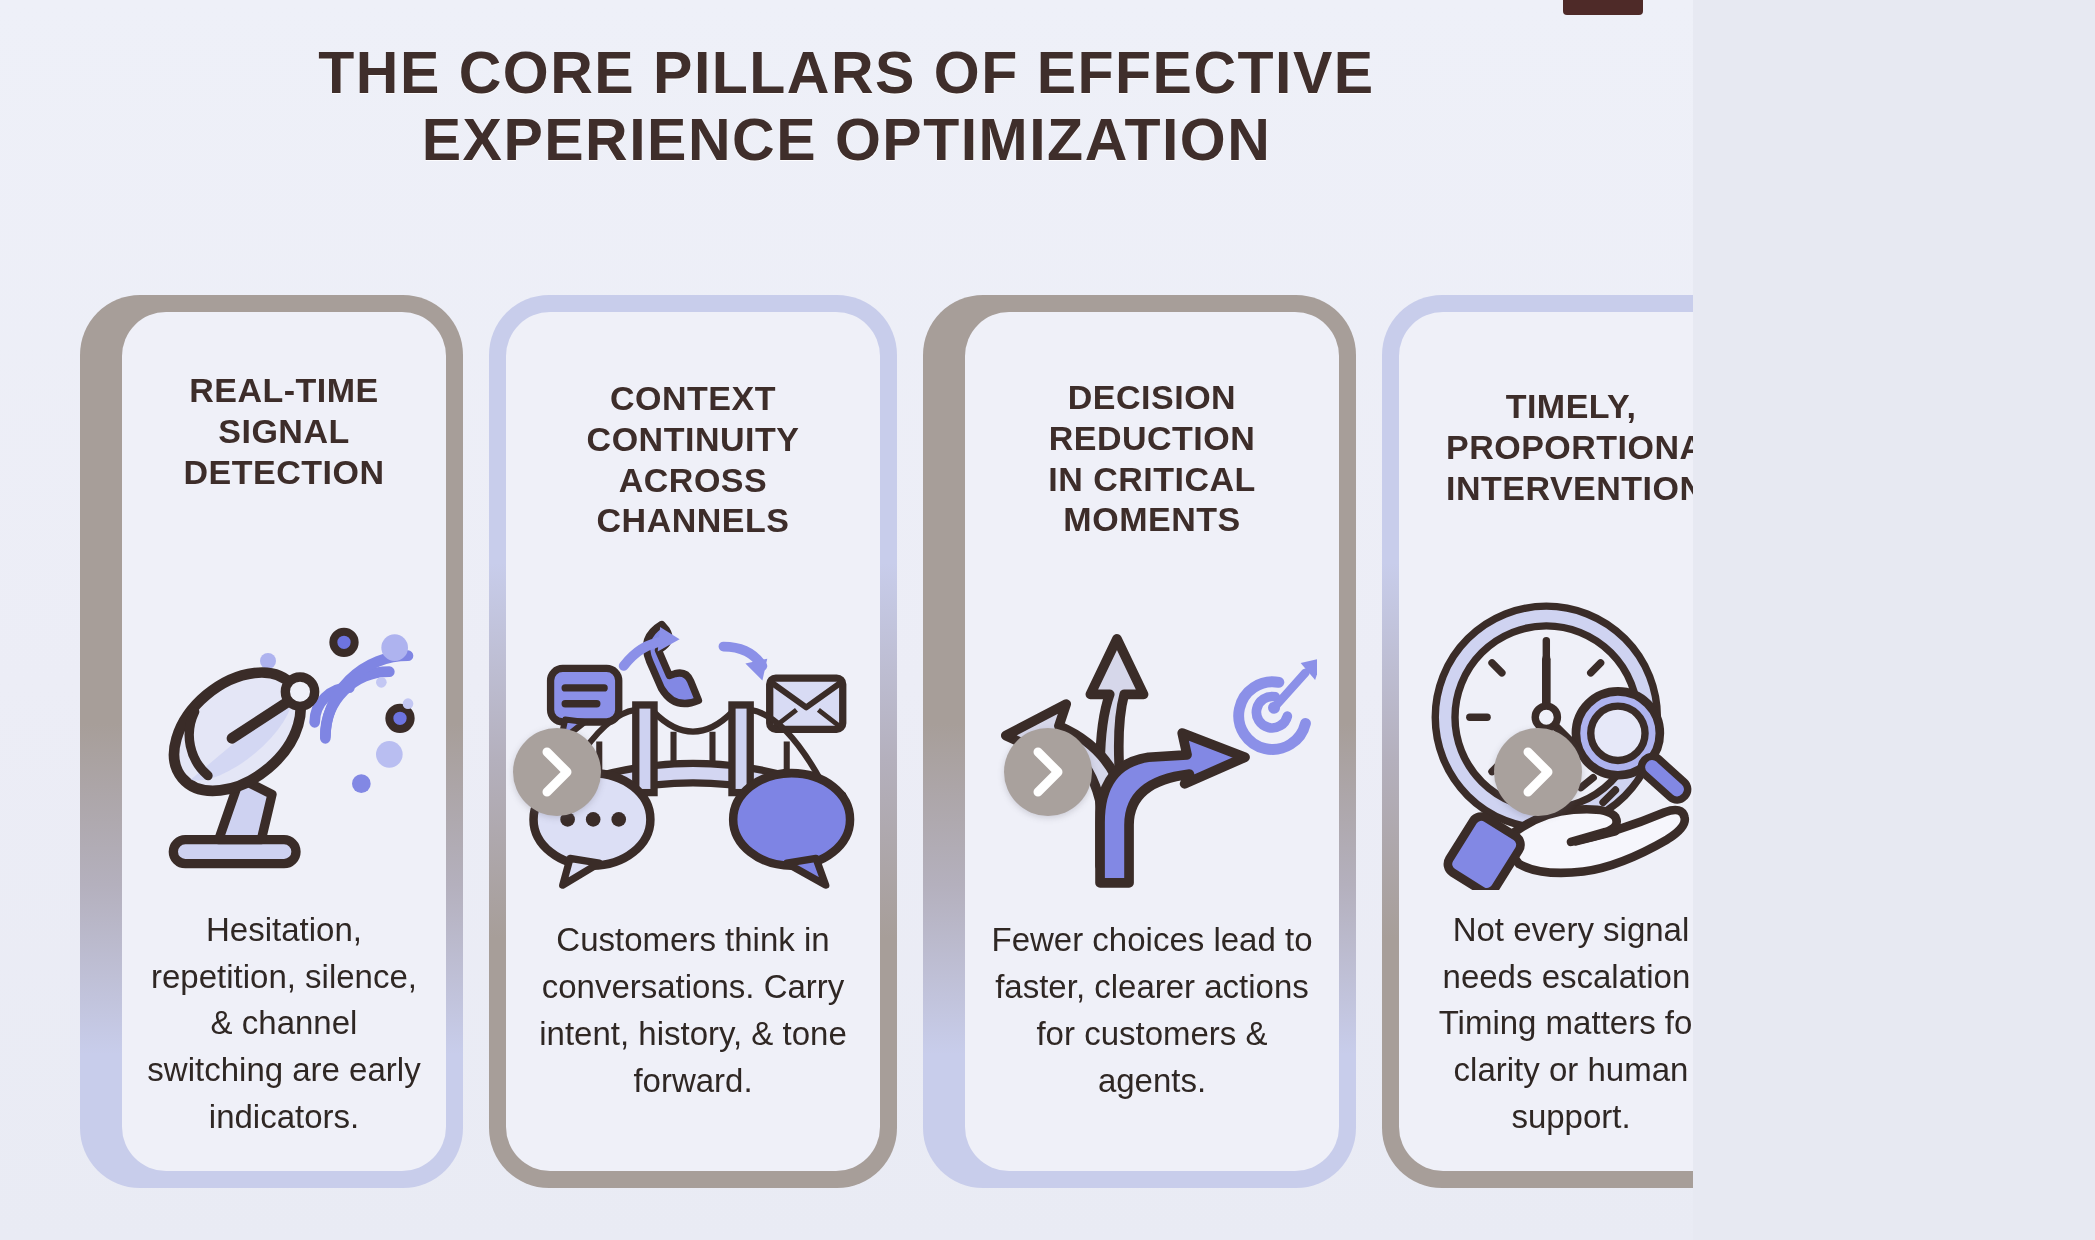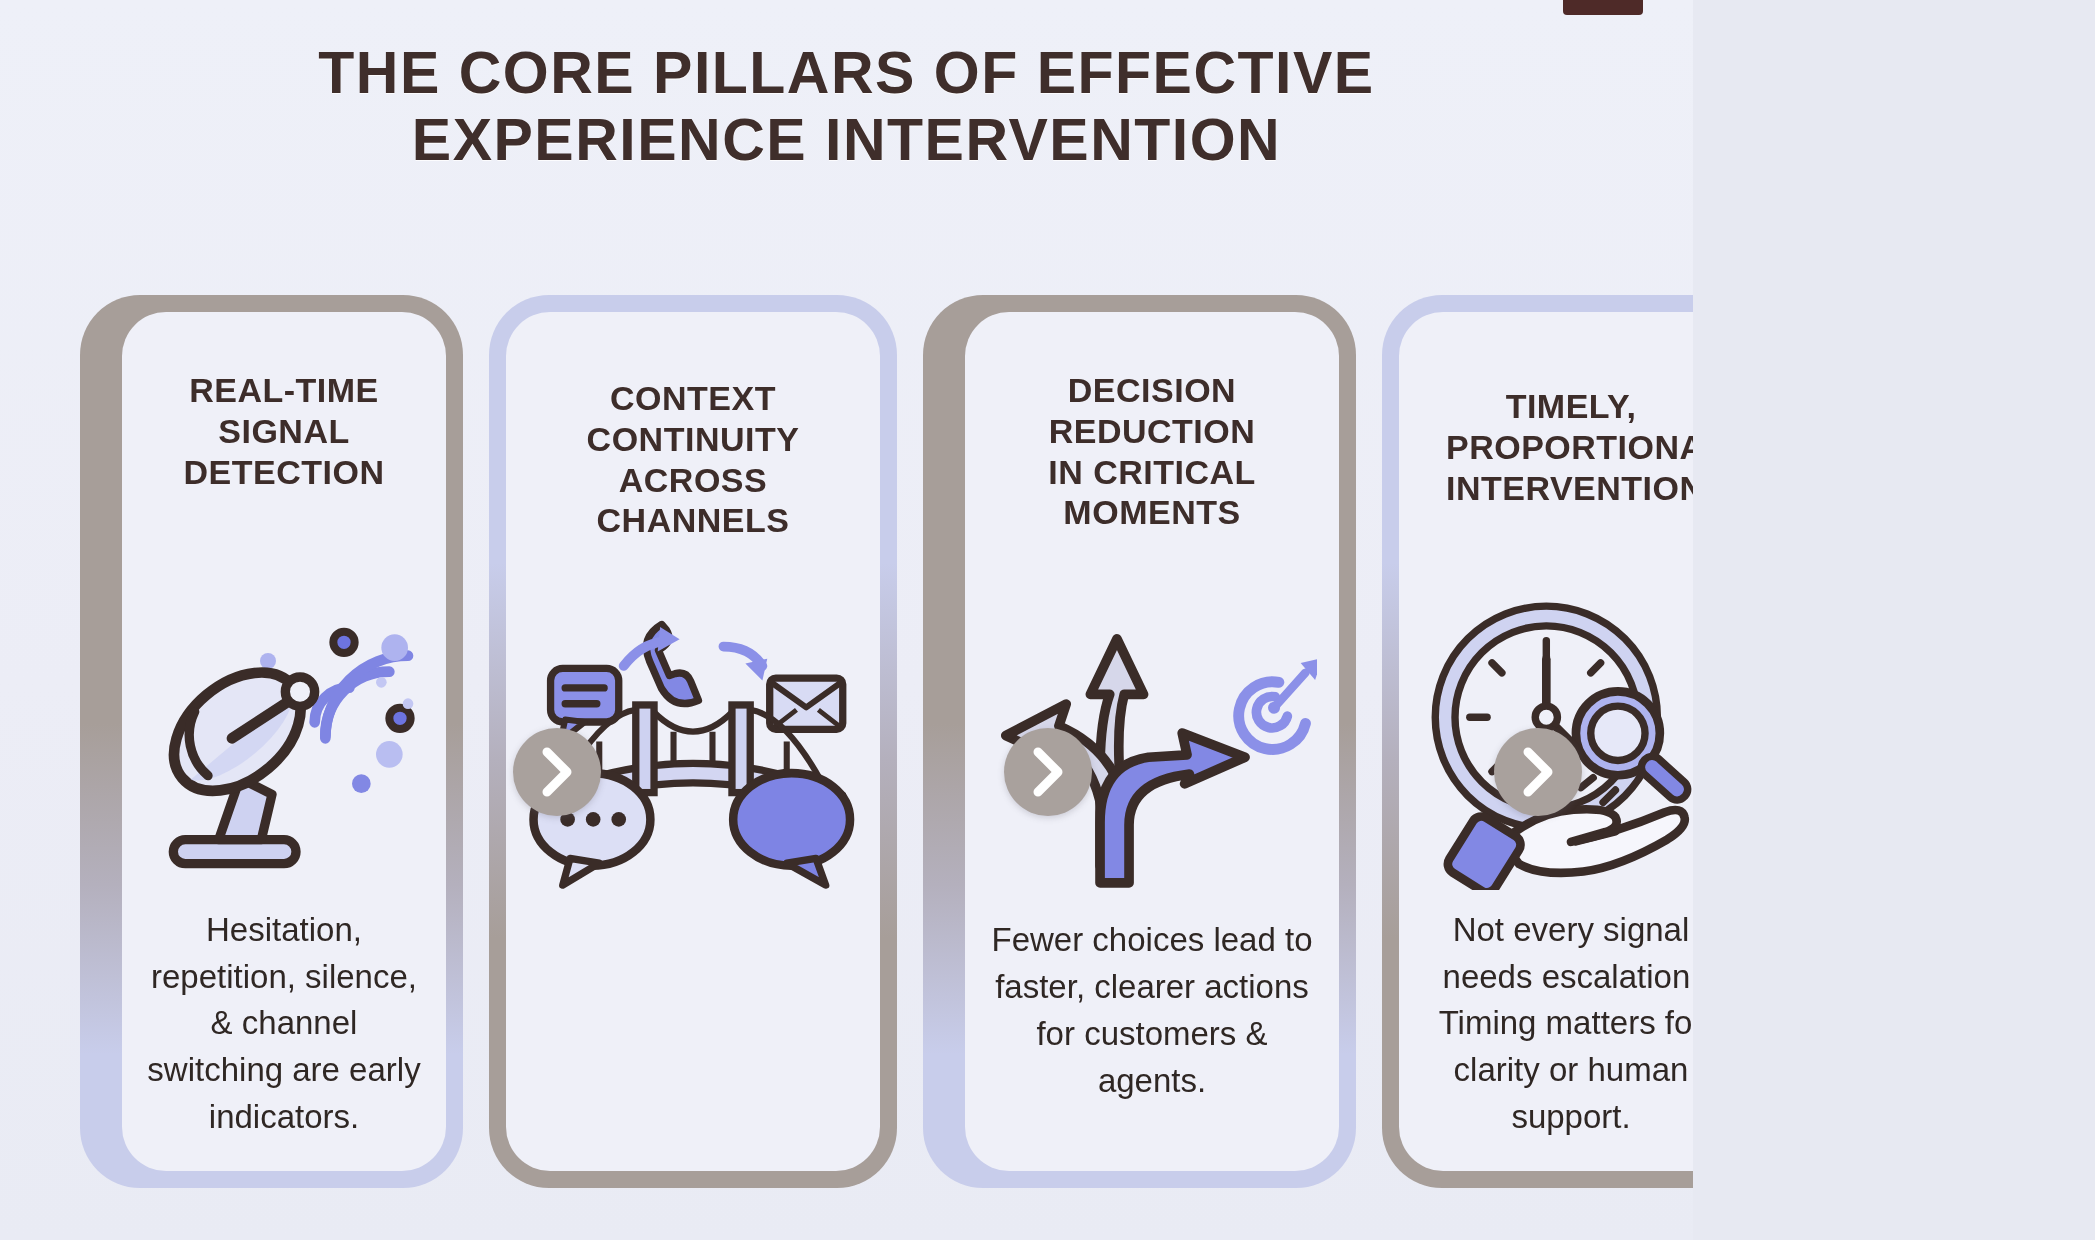--- a/index.html
+++ b/index.html
@@ -59,21 +59,21 @@
     font-size:34px;
     line-height:1.2;
     text-align:center;
     letter-spacing:.5px;
     min-height:225px;
     display:block;
   }
   .card:nth-of-type(1) .heading{max-width:250px;}
   .h-w1{max-width:250px;margin:0 auto;}
   .h-w2{max-width:290px;margin:8px auto;}
-  .h-w3{max-width:350px;margin:0 auto;}
+  .h-w3{max-width:350px;margin:7px auto;}
   .h-w4{max-width:390px;margin:16px auto;}
   .icon-box{
     height:310px;
     display:flex;align-items:center;justify-content:center;
   }
   .desc{
     margin-top:12px;
     color:#2f2724;
     font-size:33px;
     line-height:1.42;
@@ -96,21 +96,21 @@
 </style>
 </head>
 <body>
 
 <div class="canvas">
 
   <div class="top-mark"></div>
 
   <div class="title">
     <div>THE CORE PILLARS OF EFFECTIVE</div>
-    <div>EXPERIENCE INTERVENTION</div>
+    <div>EXPERIENCE OPTIMIZATION</div>
   </div>
 
   <div class="cards">
 
     <div class="card-frame odd">
       <div class="card">
         <div class="heading">
           <span class="h-w1" style="display:block">REAL-TIME SIGNAL DETECTION</span>
         </div>
         <div class="icon-box">
@@ -203,20 +203,21 @@
               <circle cx="53" cy="172" r="6" fill="#3a2c28"></circle>
               <circle cx="74" cy="172" r="6" fill="#3a2c28"></circle>
             </g>
 
             <g>
               <ellipse cx="216" cy="172" rx="48" ry="38" fill="#7e84e4" stroke="#3a2c28" stroke-width="7"></ellipse>
               <path d="M236 204 L244 226 L212 208 Z" fill="#7e84e4" stroke="#3a2c28" stroke-width="6" stroke-linejoin="round"></path>
             </g>
           </svg>
         </div>
+        <div class="desc">Customers think in conversations. Carry intent, history, &amp; tone forward.</div>
       </div>
     </div>
 
     <div class="card-frame odd">
       <div class="card">
         <div class="heading">
           <span class="h-w3" style="display:block">DECISION REDUCTION IN CRITICAL MOMENTS</span>
         </div>
         <div class="icon-box">
           <svg width="330" height="290" viewBox="0 0 270 240">

